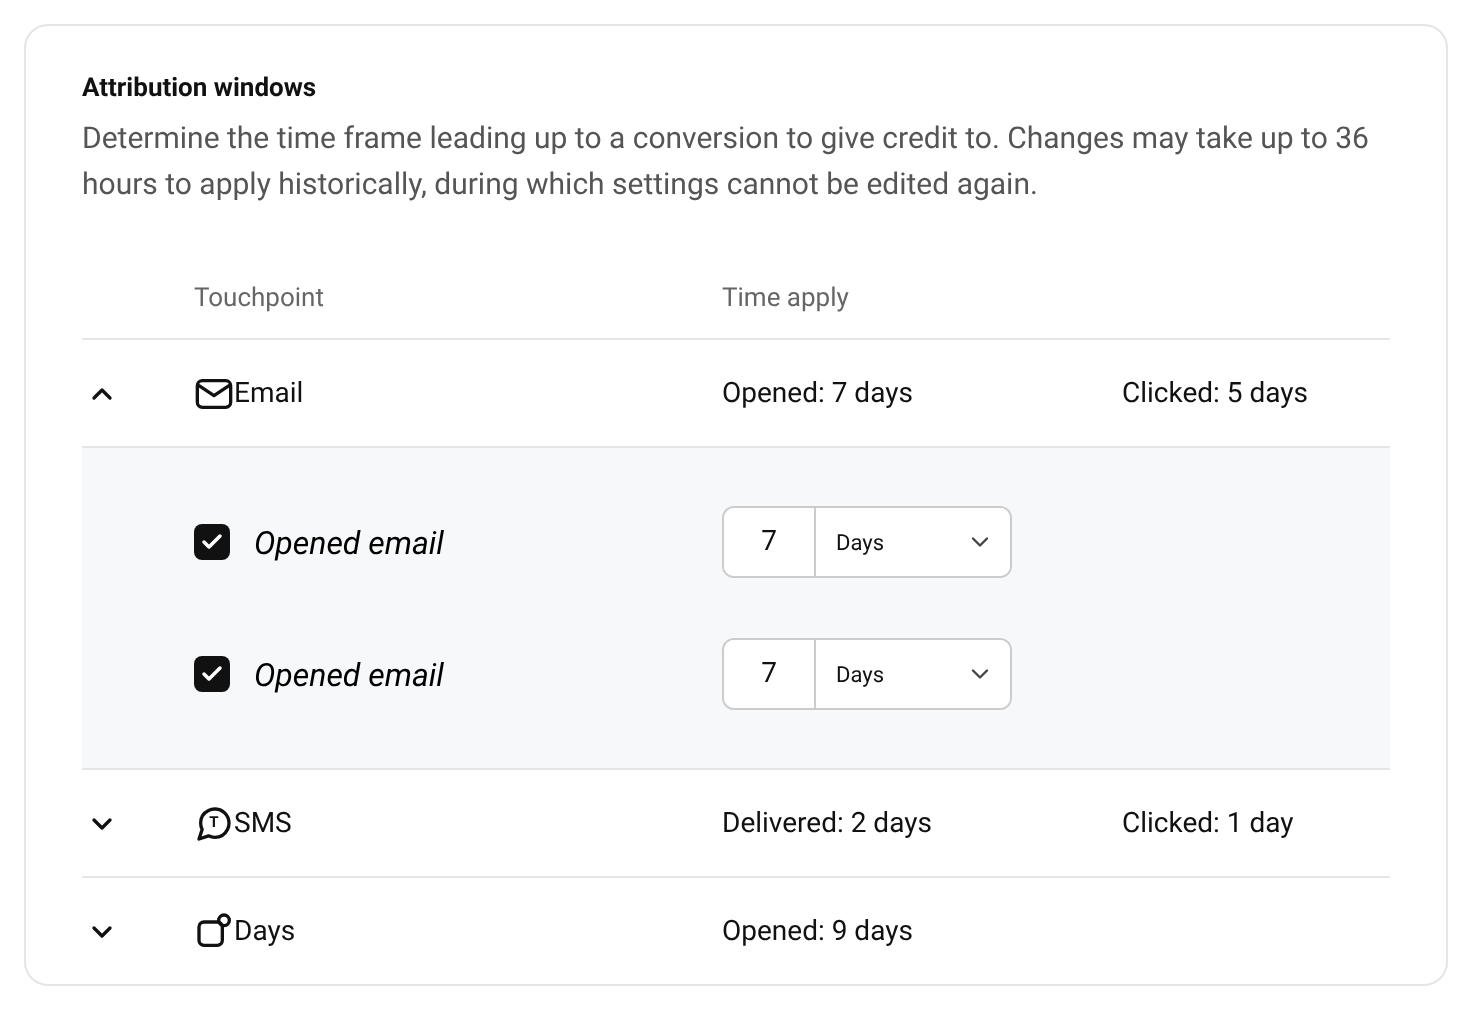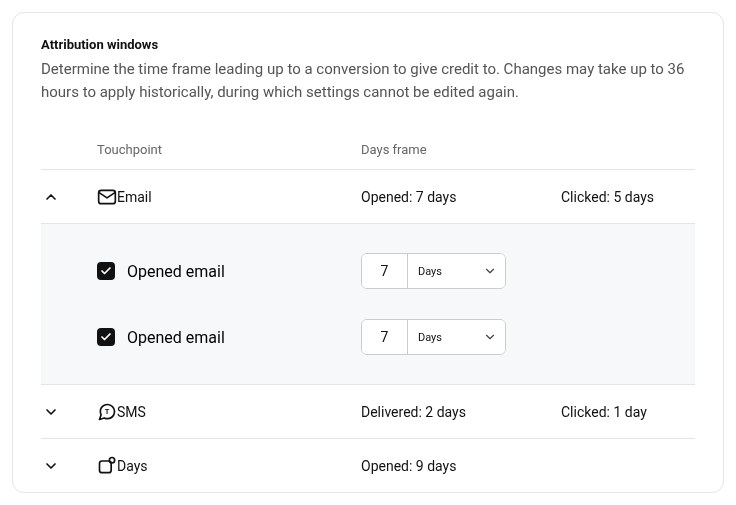--- a/index.html
+++ b/index.html
@@ -70,20 +70,21 @@
     .expanded-row {
       display: grid;
       grid-template-columns: 56px 264px 1fr;
       align-items: center;
       min-height: 66px;
     }
     .checkbox-cell {
       display: flex;
       align-items: center;
       gap: 12px;
+      font-style: italic;
     }
     .checkbox {
       width: 18px;
       height: 18px;
       background: #111;
       border-radius: 4px;
       display: flex;
       align-items: center;
       justify-content: center;
       flex-shrink: 0;
@@ -141,21 +142,21 @@
 </head>
 <body>
 
 <div class="card">
   <h2 class="title">Attribution windows</h2>
   <p class="description">Determine the time frame leading up to a conversion to give credit to. Changes may take up to 36 hours to apply historically, during which settings cannot be edited again.</p>
 
   <div class="table-header">
     <div></div>
     <div>Touchpoint</div>
-    <div>Days frame</div>
+    <div>Time apply</div>
   </div>
 
   <div class="row">
     <div class="chevron-cell">
       <span>
         <svg class="icon-svg" width="16" height="16" viewBox="0 0 24 24" fill="none" stroke="#111" stroke-width="2.5" stroke-linecap="round" stroke-linejoin="round">
             <polyline points="18 15 12 9 6 15"></polyline>
           </svg>
       </span>
     </div>

